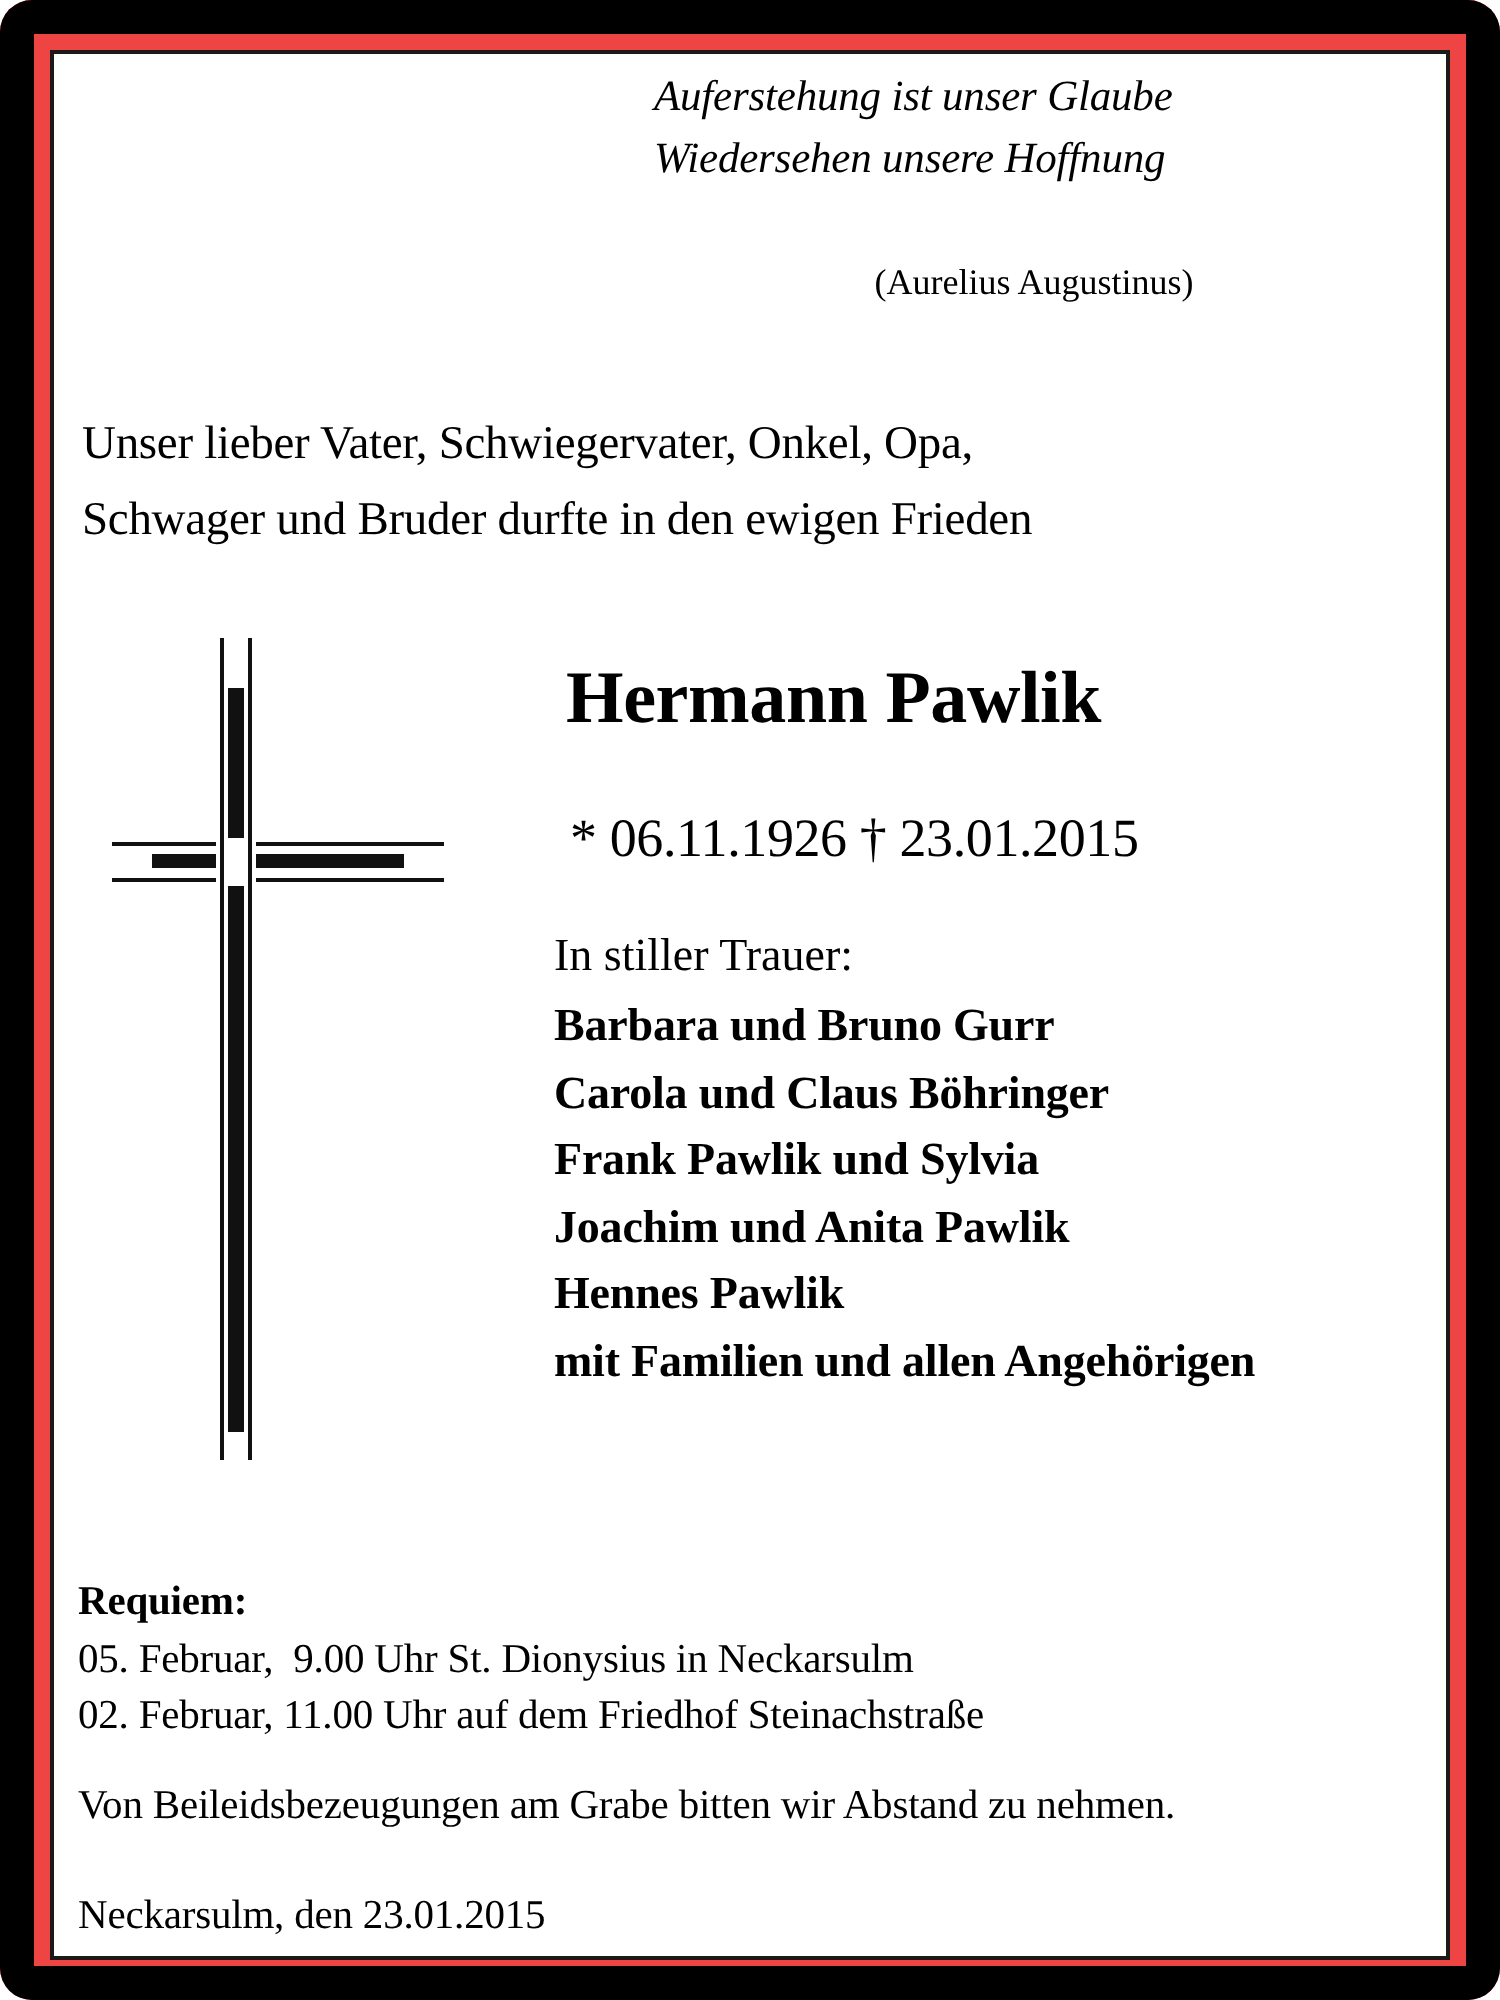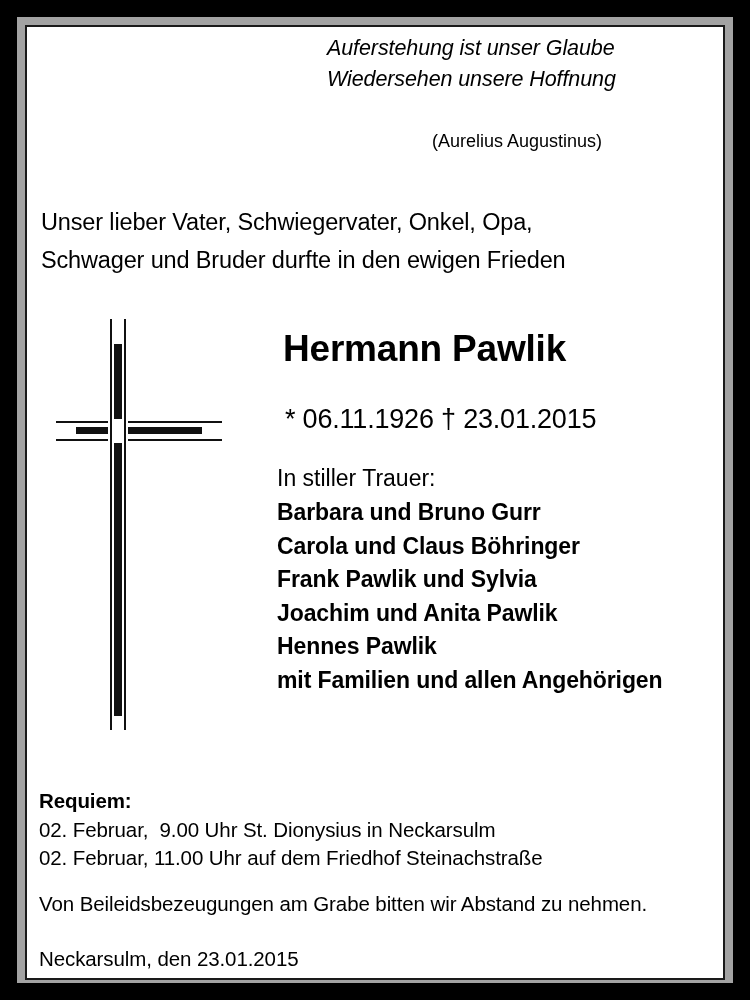--- a/index.html
+++ b/index.html
@@ -4,24 +4,25 @@
 <style>
   html, body {
     margin: 0;
     padding: 0;
     background: #ffffff;
   }
   #page {
     position: relative;
     width: 750px;
     height: 1000px;
-    background: #a3a3a3;
-    font-family: Liberation Sans, sans-serif;
+    background: #ef4444;
+    font-family: Liberation Serif, serif;
     color: #000000;
     overflow: hidden;
+    border-radius: 16px;
   }
 
   
   .outer-frame {
     position: absolute;
     left: 0; top: 0;
     width: 750px; height: 1000px;
     border: 17px solid #000000;
     box-sizing: border-box;
   }
@@ -227,21 +228,21 @@
       <div class="line">Barbara und Bruno Gurr</div>
       <div class="line">Carola und Claus Böhringer</div>
       <div class="line">Frank Pawlik und Sylvia</div>
       <div class="line">Joachim und Anita Pawlik</div>
       <div class="line">Hennes Pawlik</div>
       <div class="line">mit Familien und allen Angehörigen</div>
     </div>
 
     <div class="services">
       <div class="hdr">Requiem:</div>
-      <div class="det">02. Februar,  9.00 Uhr St. Dionysius in Neckarsulm</div>
+      <div class="det">05. Februar,  9.00 Uhr St. Dionysius in Neckarsulm</div>
       <div class="det">02. Februar, 11.00 Uhr auf dem Friedhof Steinachstraße</div>
     </div>
 
     <div class="closing">Von Beileidsbezeugungen am Grabe bitten wir Abstand zu nehmen.</div>
     <div class="place-date">Neckarsulm, den 23.01.2015</div>
 
   </div>
 </div>
 
 </body></html>

